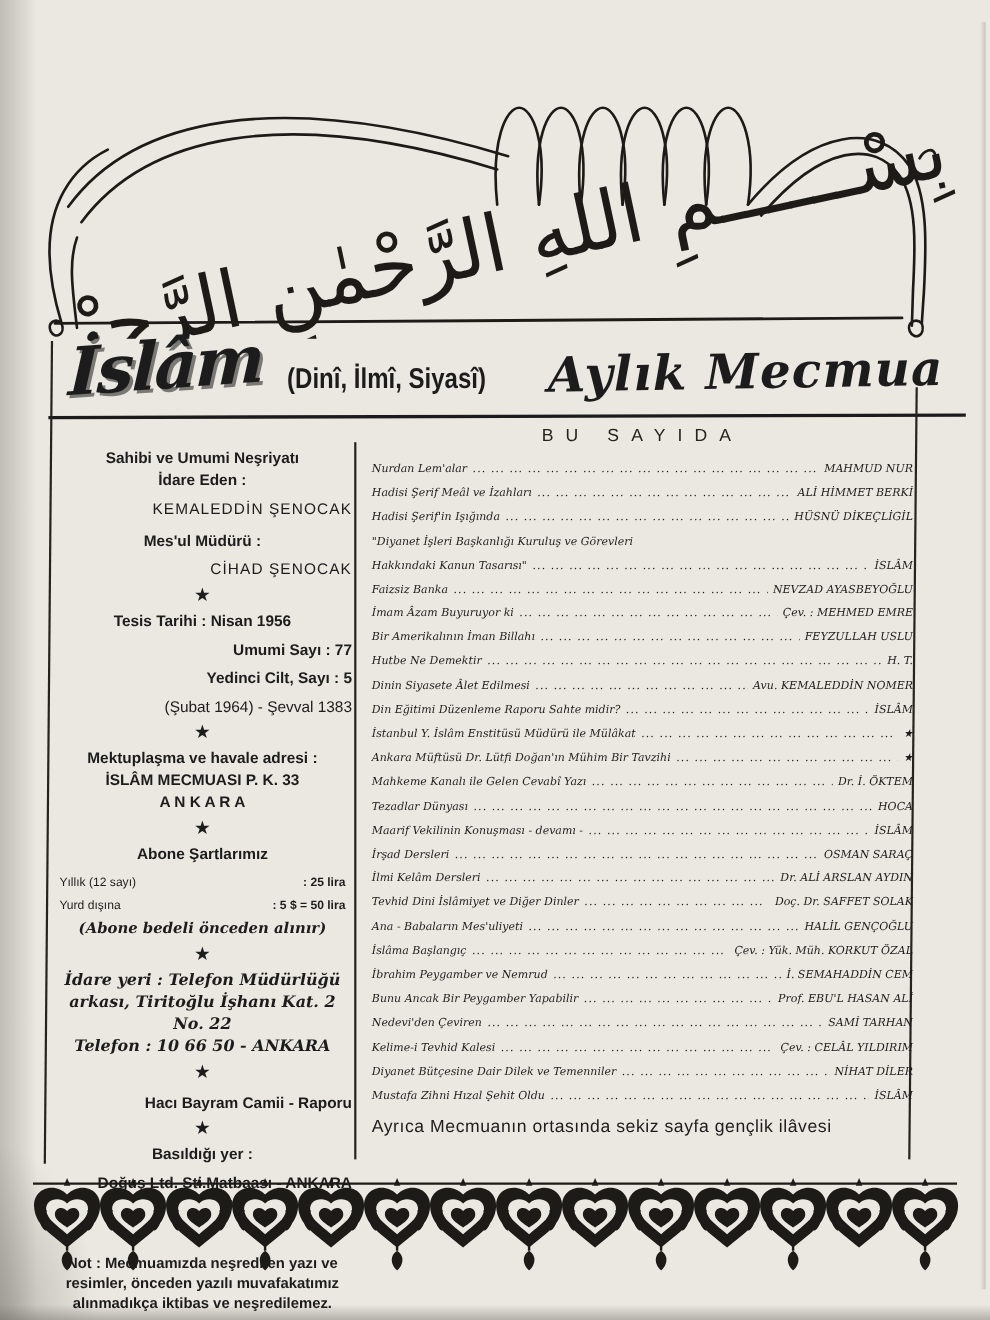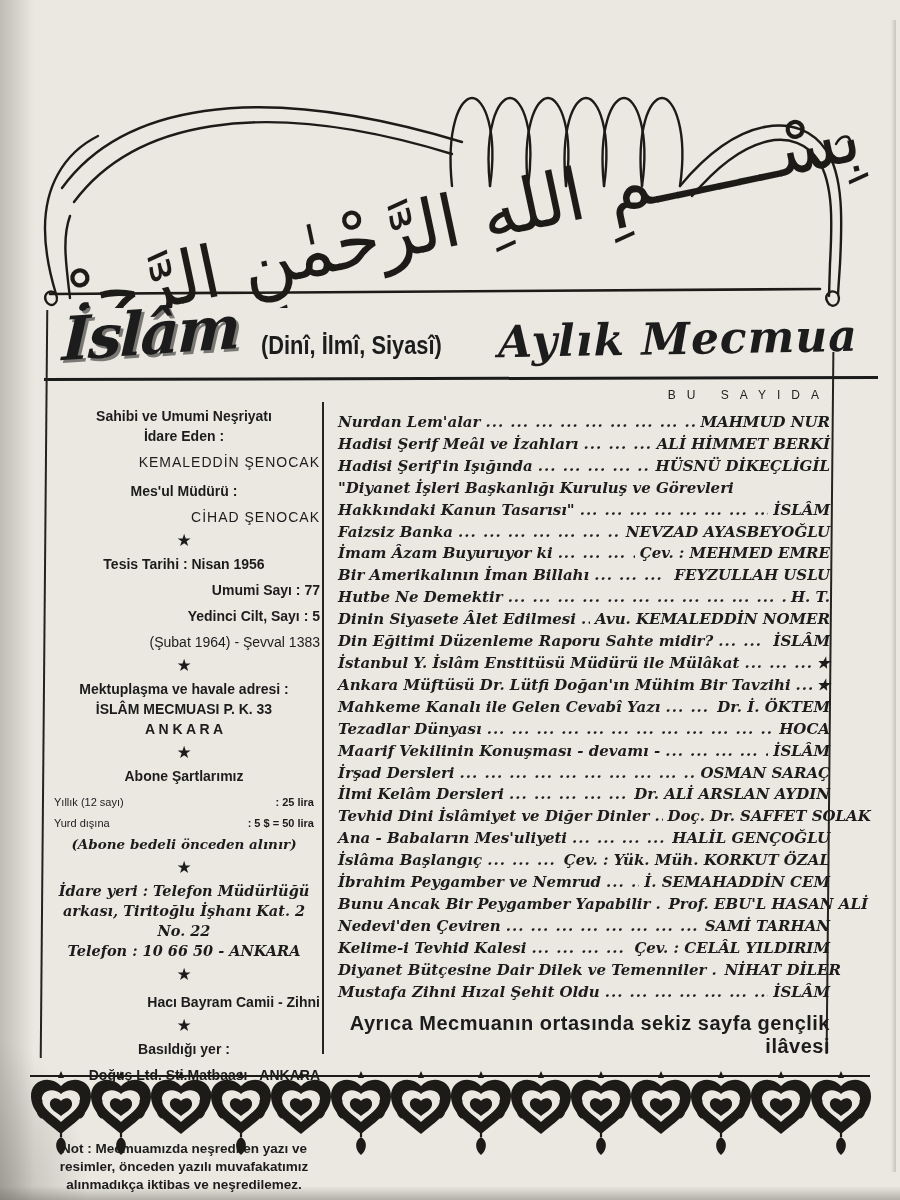--- a/index.html
+++ b/index.html
@@ -45,28 +45,28 @@
   .left-col .gap-s{margin-top:6px;text-align:right;}
   .left-col .gap-m{margin-top:9px;}
   .serif-i{font-family:"DejaVu Serif",serif;font-style:italic;font-weight:bold;}
   .subs-row{display:flex;justify-content:space-between;padding:0 6px;font-size:11px;line-height:21px;}
   .subs-row .lab{font-weight:normal;}
   .subs-row .val{font-weight:bold;}
   .note{font-weight:bold;font-size:13.5px;line-height:18px;margin-top:10px;}
 
   
   .right-col{position:absolute;left:338px;top:388px;width:492px;}
-  .toc-head{text-align:right;font-size:12px;letter-spacing:11px;margin-bottom:10px;color:#24221e;}
-  .toc-row{display:flex;align-items:center;line-height:21.9px;font-size:15px;
-    font-family:"DejaVu Serif",serif;font-style:italic;font-weight:bold;white-space:nowrap;}
+  .toc-head{text-align:center;font-size:16px;letter-spacing:11px;margin-bottom:10px;color:#24221e;}
+  .toc-row{display:flex;align-items:center;line-height:21.9px;font-size:10px;
+    font-family:"DejaVu Serif",serif;font-style:italic;font-weight:normal;white-space:nowrap;}
   .toc-title{flex:0 0 auto;}
   .toc-leader{flex:1 1 auto;overflow:hidden;margin:0 5px;min-width:8px;}
   .toc-leader::after{content:"... ... ... ... ... ... ... ... ... ... ... ... ... ... ... ... ... ... ... ... ... ...";letter-spacing:1px;}
   .toc-author{flex:0 0 auto;}
-  .toc-footer{margin-top:9px;text-align:right;font-weight:bold;font-size:20px;letter-spacing:.5px;}
+  .toc-footer{margin-top:9px;text-align:left;font-weight:normal;font-size:16px;letter-spacing:.5px;}
 </style>
 </head>
 <body>
 
 <div class="page">
 
   <div class="edge-left"></div>
   <div class="edge-right"></div>
   <div class="corner-bl"></div>
   <div class="edge-bottom"></div>
@@ -132,21 +132,21 @@
     <div class="subs-row">
       <span class="lab">Yurd dışına</span>
       <span class="val">: 5 $ = 50 lira</span>
     </div>
     <div class="serif-i" style="font-size:13.5px">(Abone bedeli önceden alınır)</div>
     <div class="star">★</div>
     <div class="serif-i" style="font-size:14.5px">İdare yeri : Telefon Müdürlüğü</div>
     <div class="serif-i" style="font-size:14.5px">arkası, Tiritoğlu İşhanı Kat. 2 No. 22</div>
     <div class="serif-i" style="font-size:14.5px">Telefon : 10 66 50 - ANKARA</div>
     <div class="star">★</div>
-    <div class="sb gap-s">Hacı Bayram Camii - Zihni</div>
+    <div class="sb gap-s">Hacı Bayram Camii - Raporu</div>
     <div class="star">★</div>
     <div class="sb">Basıldığı yer :</div>
     <div class="sb gap-s">Doğuş Ltd. Şti.Matbaası - ANKARA</div>
     <div>Basılış tarihi : 29.2.1964</div>
     <div class="star">★</div>
     <div class="note">Not : Mecmuamızda neşredilen yazı ve resimler, önceden yazılı muvafakatımız alınmadıkça iktibas ve neşredilemez.</div>
   </aside>
 
   <section class="right-col">
     <div class="toc-head">BU SAYIDA</div>

